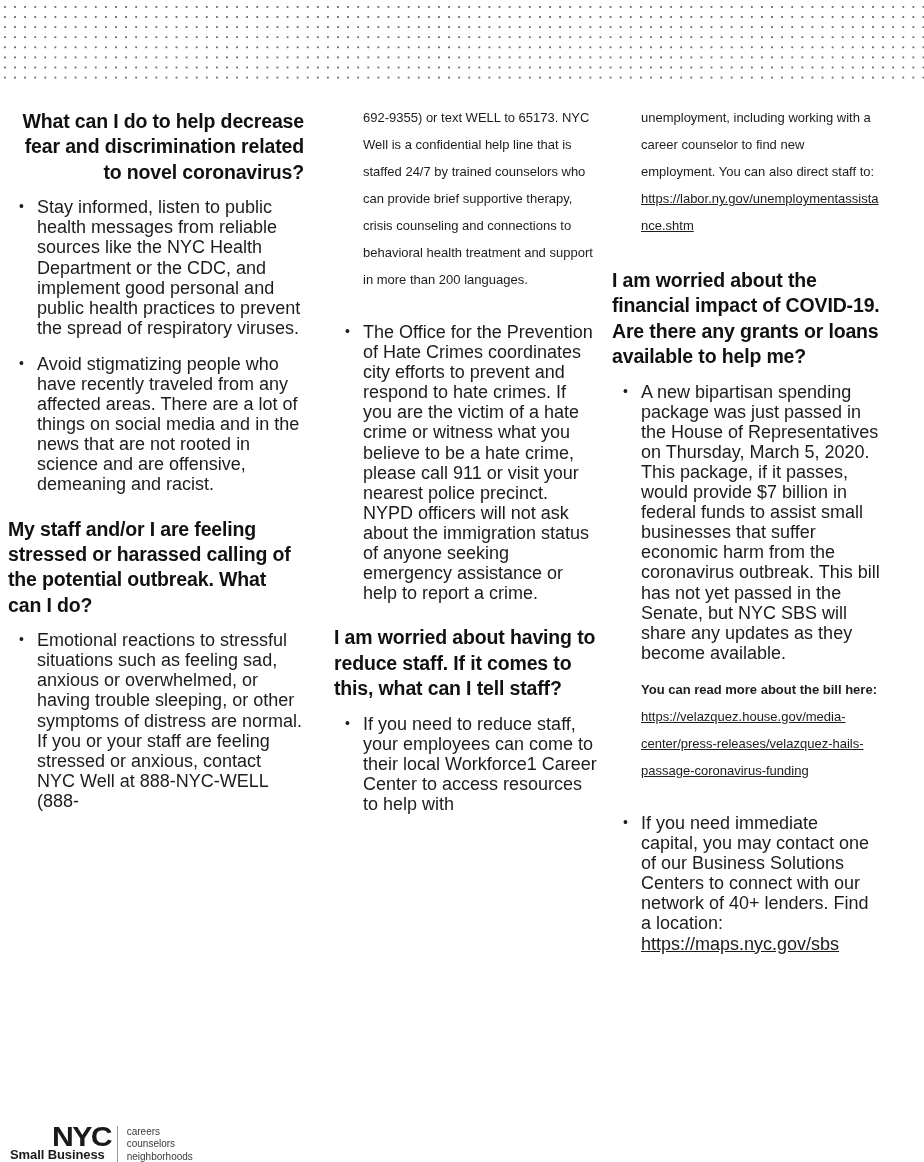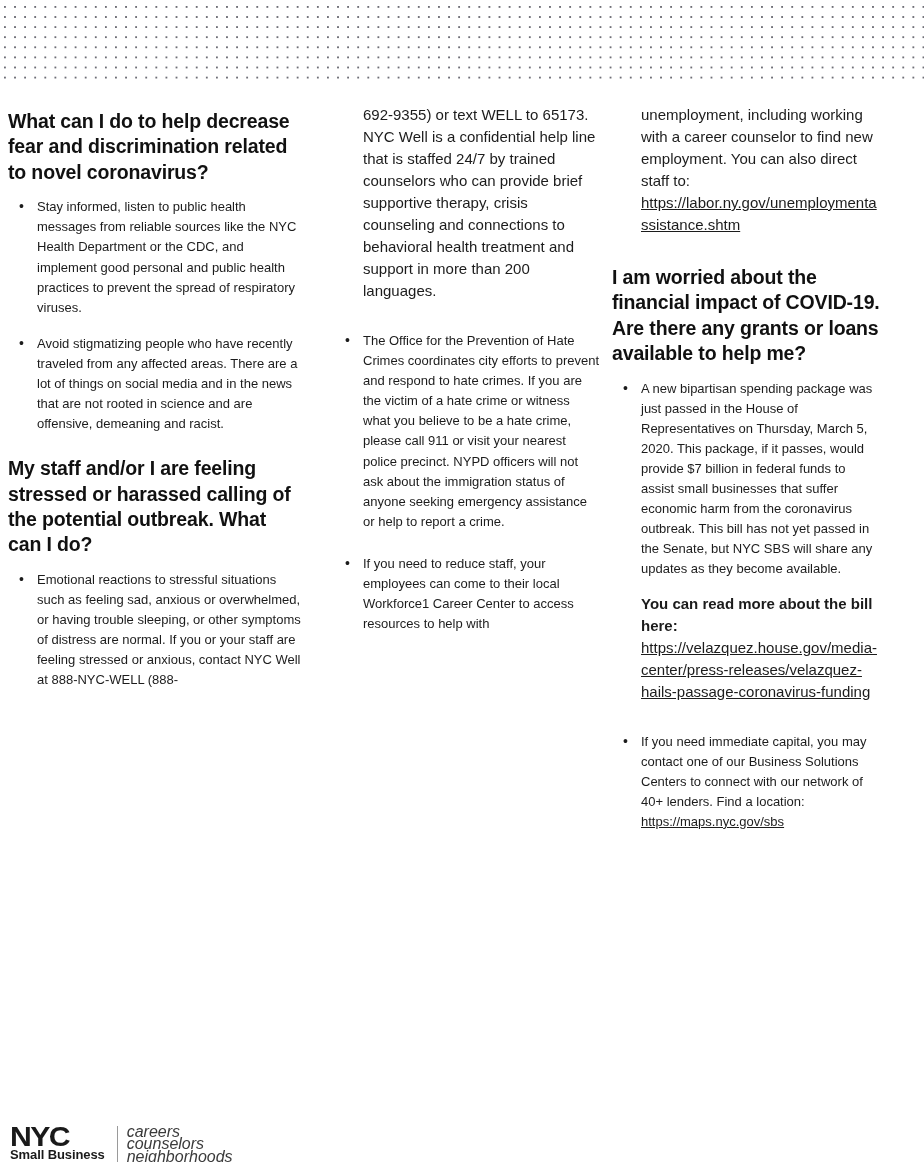--- a/index.html
+++ b/index.html
@@ -54,53 +54,53 @@
   #col-3 { left: 612px; width: 268px; }
 
   h2.q {
     font-size: 19.5px;
     line-height: 25.4px;
     font-weight: bold;
     letter-spacing: -0.15px;
     margin: 0 0 12px 0;
     color: #111111;
   }
-  #col-1 h2.q.first { margin-top: 5px; }
+  #col-1 h2.q.first { margin-top: 5px; text-align: right; }
 
   .spacer-lg { height: 22px; }
   .spacer-md { height: 13px; }
 
   ul.bullets {
     list-style: none;
     margin: 0;
     padding: 0;
   }
   ul.bullets > li {
     position: relative;
     padding-left: 29px;
     margin: 0 0 16px 0;
-    font-size: 13px;
+    font-size: 18px;
     line-height: 20.1px;
     color: #1c1c1c;
   }
   ul.bullets > li:last-child { margin-bottom: 0; }
   ul.bullets > li::before {
     content: "\2022";
     position: absolute;
     left: 11px;
     top: -1px;
     font-size: 14px;
     line-height: 20.1px;
     color: #1c1c1c;
   }
 
   p.para {
     margin: 0 0 16px 0;
-    font-size: 15px;
-    line-height: 22px;
+    font-size: 13px;
+    line-height: 27px;
     color: #1c1c1c;
   }
   p.para.hang {
     padding-left: 29px;
   }
   p.para:last-child { margin-bottom: 0; }
 
   .lnk {
     text-decoration: underline;
     color: #1c1c1c;
@@ -112,21 +112,21 @@
   #footer {
     position: absolute;
     left: 10px;
     top: 1124px;
     display: flex;
     align-items: flex-start;
   }
   #nyc-logo-block {
     display: flex;
     flex-direction: column;
-    align-items: flex-start;
+    align-items: flex-end;
   }
   #nyc-wordmark {
     font-size: 27px;
     line-height: 26px;
     font-weight: bold;
     letter-spacing: -1.4px;
     color: #1a1a1a;
     font-family: "Liberation Sans", sans-serif;
     transform: scaleX(1.12);
     transform-origin: left center;
@@ -140,25 +140,24 @@
     color: #1a1a1a;
   }
   #footer-divider {
     width: 1px;
     align-self: stretch;
     background: #9a9a9a;
     margin: 2px 9px 0 12px;
     min-height: 36px;
   }
   #footer-tagline {
-    font-size: 16px;
+    font-size: 10px;
     line-height: 12.4px;
     color: #3b3b3b;
     padding-top: 2px;
-    font-style: italic;
   }
   #footer-tagline div { white-space: nowrap; }
 </style>
 </head>
 <body>
 
 <div id="dot-band"></div>
 
 <div id="columns">
 
@@ -193,20 +192,21 @@
     <div class="spacer-md"></div>
 
     <ul class="bullets">
       <li>
         <span class="txt">The Office for the Prevention of Hate Crimes coordinates city efforts to prevent and respond to hate crimes. If you are the victim of a hate crime or witness what you believe to be a hate crime, please call 911 or visit your nearest police precinct. NYPD officers will not ask about the immigration status of anyone seeking emergency assistance or help to report a crime.</span>
       </li>
     </ul>
 
     <div class="spacer-lg"></div>
 
+    <h2 class="q">I am worried about having to reduce staff. If it comes to this, what can I tell staff?</h2>
 
     <ul class="bullets">
       <li>
         <span class="txt">If you need to reduce staff, your employees can come to their local Workforce1 Career Center to access resources to help with</span>
       </li>
     </ul>
   </div>
 
   <div class="col" id="col-3">
 

